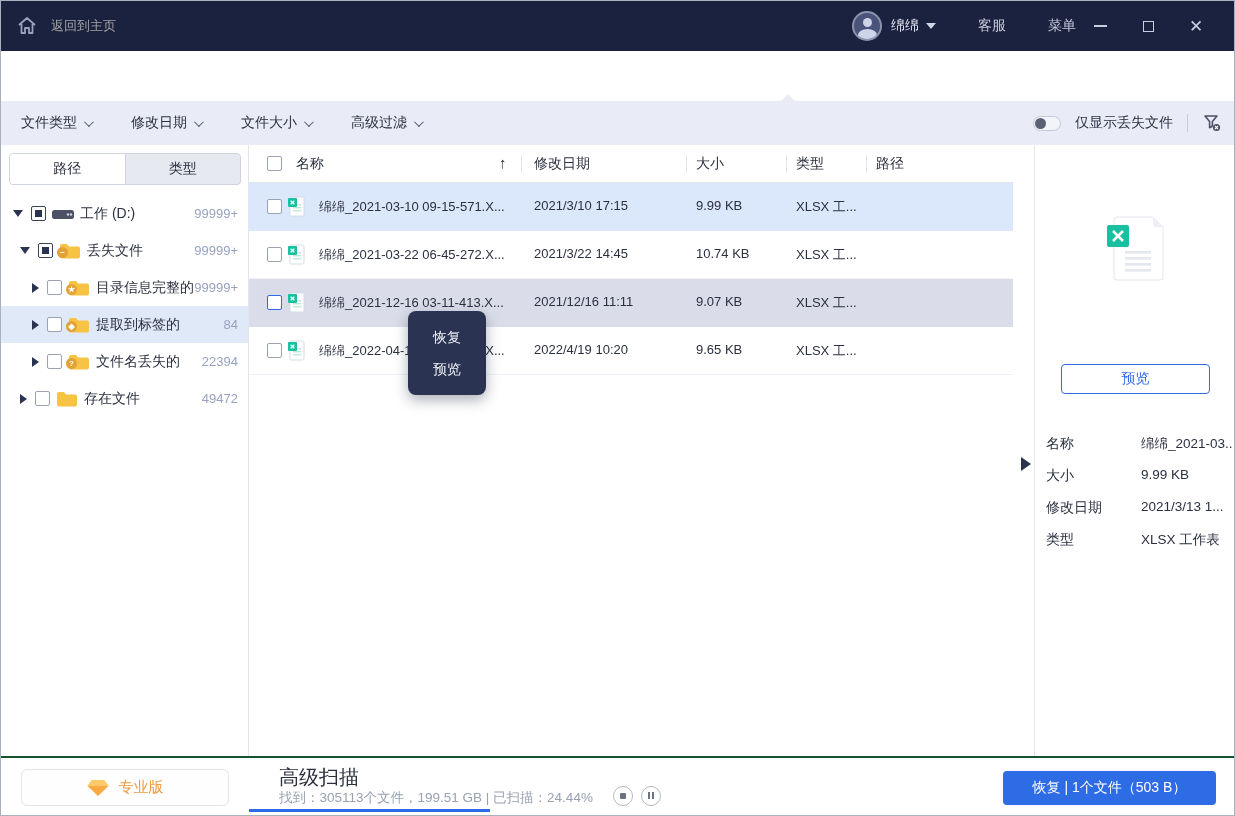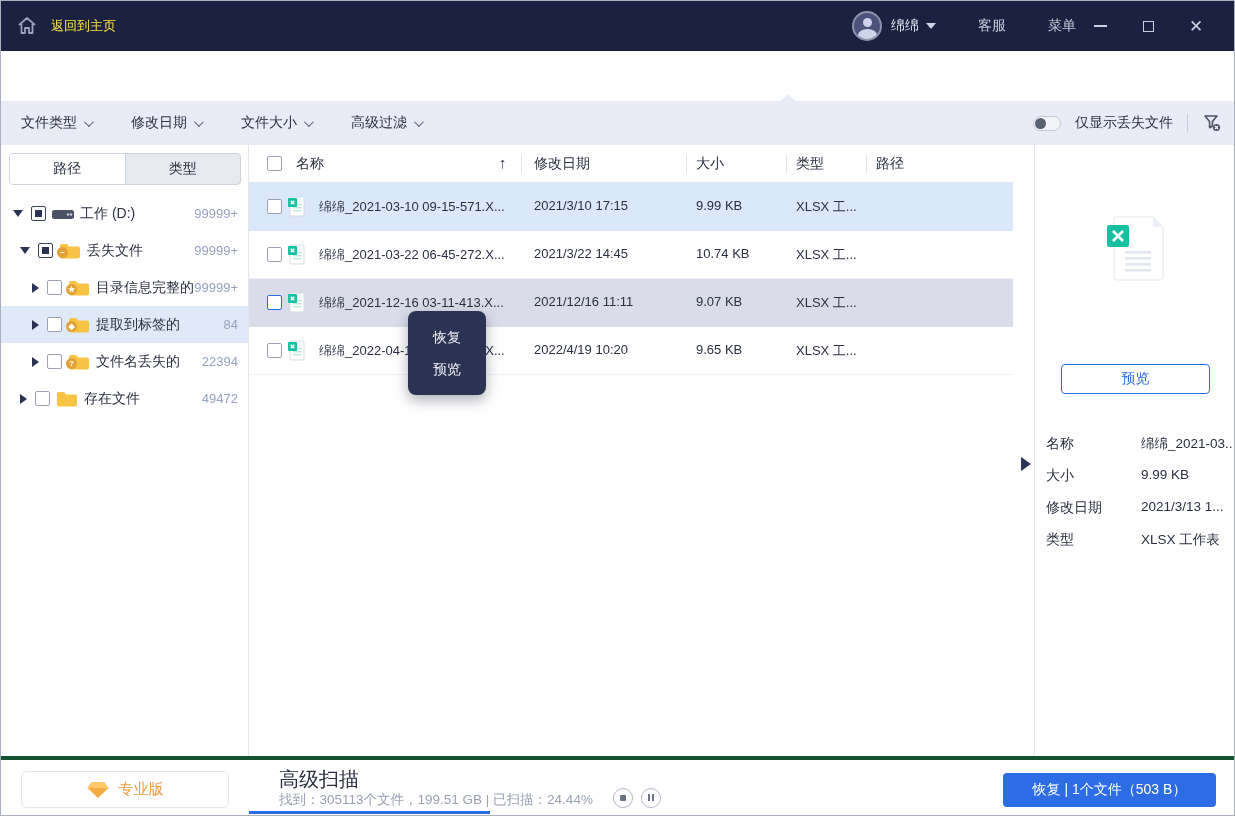--- a/index.html
+++ b/index.html
@@ -6,21 +6,21 @@
   html,body { background:#555; }
   body { font-family:"Liberation Sans", sans-serif; }
   .window{ position:relative; width:1235px; height:816px; background:#fff; overflow:hidden;
            border:1px solid #aab0bd; }
 
   
   .titlebar{ position:absolute; left:0; top:0; width:1235px; height:50px; background:#1b2240;
              display:flex; align-items:center; justify-content:space-between; }
   .tb-left{ display:flex; align-items:center; padding-left:14px; gap:12px; }
   .tb-left .home-ic{ width:24px; height:24px; display:inline-block; }
-  .tb-back{ color:#fde047; font-size:13px; }
+  .tb-back{ color:#a3a3a3; font-size:13px; }
   .tb-right{ display:flex; align-items:center; padding-right:16px; }
   .avatar{ width:30px; height:30px; border-radius:50%; background:#4a537a; border:2px solid #8b93ad;
            position:relative; overflow:hidden; margin-right:9px; }
   .avatar .head{ position:absolute; left:9px; top:5px; width:9px; height:9px; border-radius:50%; background:#cdd4ea;}
   .avatar .body{ position:absolute; left:4px; top:16px; width:19px; height:12px; border-radius:50% 50% 0 0; background:#cdd4ea;}
   .tb-user{ color:#e8ebf5; font-size:14px; }
   .caret-down{ width:0; height:0; border-left:5px solid transparent; border-right:5px solid transparent;
                border-top:6px solid #cfd4e4; display:inline-block; margin-left:7px; }
   .tb-link{ color:#c5cad9; font-size:14px; margin-left:42px; cursor:default; }
   .winctl{ width:48px; height:50px; display:flex; align-items:center; justify-content:center; color:#c9cede; }
@@ -124,21 +124,21 @@
   .bigicon{ position:absolute; left:70px; top:68px; }
   .btn-preview{ position:absolute; left:26px; top:219px; width:149px; height:30px; background:#fff;
                 border:1px solid #2e6ce5; border-radius:4px; color:#2e6ce5; font-size:14px;
                 display:flex; align-items:center; justify-content:center; cursor:pointer; }
   .detail-row{ position:absolute; left:11px; width:185px; height:22px; }
   .d-label{ position:absolute; left:0; font-size:14px; color:#2b3040; }
   .d-value{ position:absolute; left:95px; font-size:13.5px; color:#2b3040; white-space:nowrap; max-width:95px; overflow:hidden; }
 
   
   .statusbar{ position:absolute; left:0; top:755px; width:1235px; height:61px; background:#fff;
-              border-top:4px solid #14532d; }
+              border-top:2px solid #14532d; }
   .btn-pro{ position:absolute; left:20px; top:11px; width:208px; height:37px; background:#fefefe;
             border:1px solid #e3e5ec; border-radius:6px; display:flex; align-items:center;
             justify-content:center; gap:10px; color:#ea9b45; font-size:15px; cursor:pointer; }
   .scan-title{ position:absolute; left:278px; top:6px; font-size:20px; color:#2b3040; font-weight:500; }
   .scan-info{ position:absolute; left:278px; top:31px; font-size:13.5px; color:#9aa1b2; }
   .circbtn{ position:absolute; top:28px; width:20px; height:20px; border:1.5px solid #b3b9c6;
             border-radius:50%; cursor:pointer; }
   .circbtn.stop{ left:612px; } .circbtn.pause{ left:640px; }
   .circbtn .sq{ position:absolute; left:5.5px; top:5.5px; width:6px; height:6px; background:#6b7382; border-radius:1px;}
   .circbtn .bars{ position:absolute; left:6px; top:5px; width:6px; height:7px;

